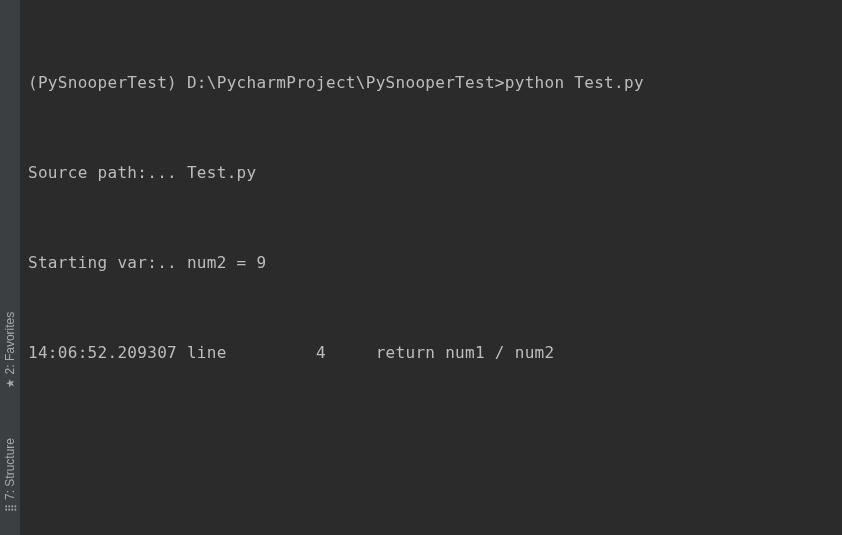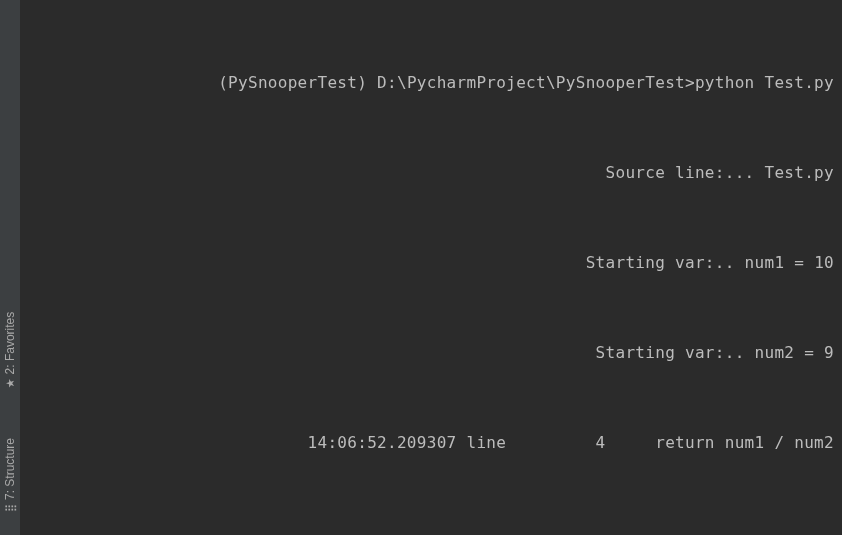--- a/index.html
+++ b/index.html
@@ -22,21 +22,21 @@
     left: 28px;
     right: 8px;
     top: 8px;
     bottom: 8px;
     color: #bcbcbc;
     font-size: 16px;
     line-height: 30px;
     white-space: pre;
     letter-spacing: 0.3px;
   }
-  .console .line { display: block; text-align: right; }
+  .console .line { display: block; }
   .console .line span { white-space: pre; }
 
   
   .side-tabs {
     position: absolute;
     left: 0;
     top: 0;
     bottom: 0;
     width: 20px;
     background: #3c3f41;
@@ -85,22 +85,21 @@
     <div class="side-tab tab-struct">
       <span class="rot">
         <span class="icon">⣿</span>
         <span>7: Structure</span>
       </span>
     </div>
   </div>
 
   <div class="console">
     <span class="line"><span>(PySnooperTest) D:\PycharmProject\PySnooperTest&gt;python Test.py</span></span>
-    <span class="line"><span>Source line:... Test.py</span></span>
-    <span class="line"><span>Starting var:.. num1 = 10</span></span>
+    <span class="line"><span>Source path:... Test.py</span></span>
     <span class="line"><span>Starting var:.. num2 = 9</span></span>
     <span class="line"><span>14:06:52.209307 line         4     return num1 / num2</span></span>
     
     
     
     
     
     
     
     

